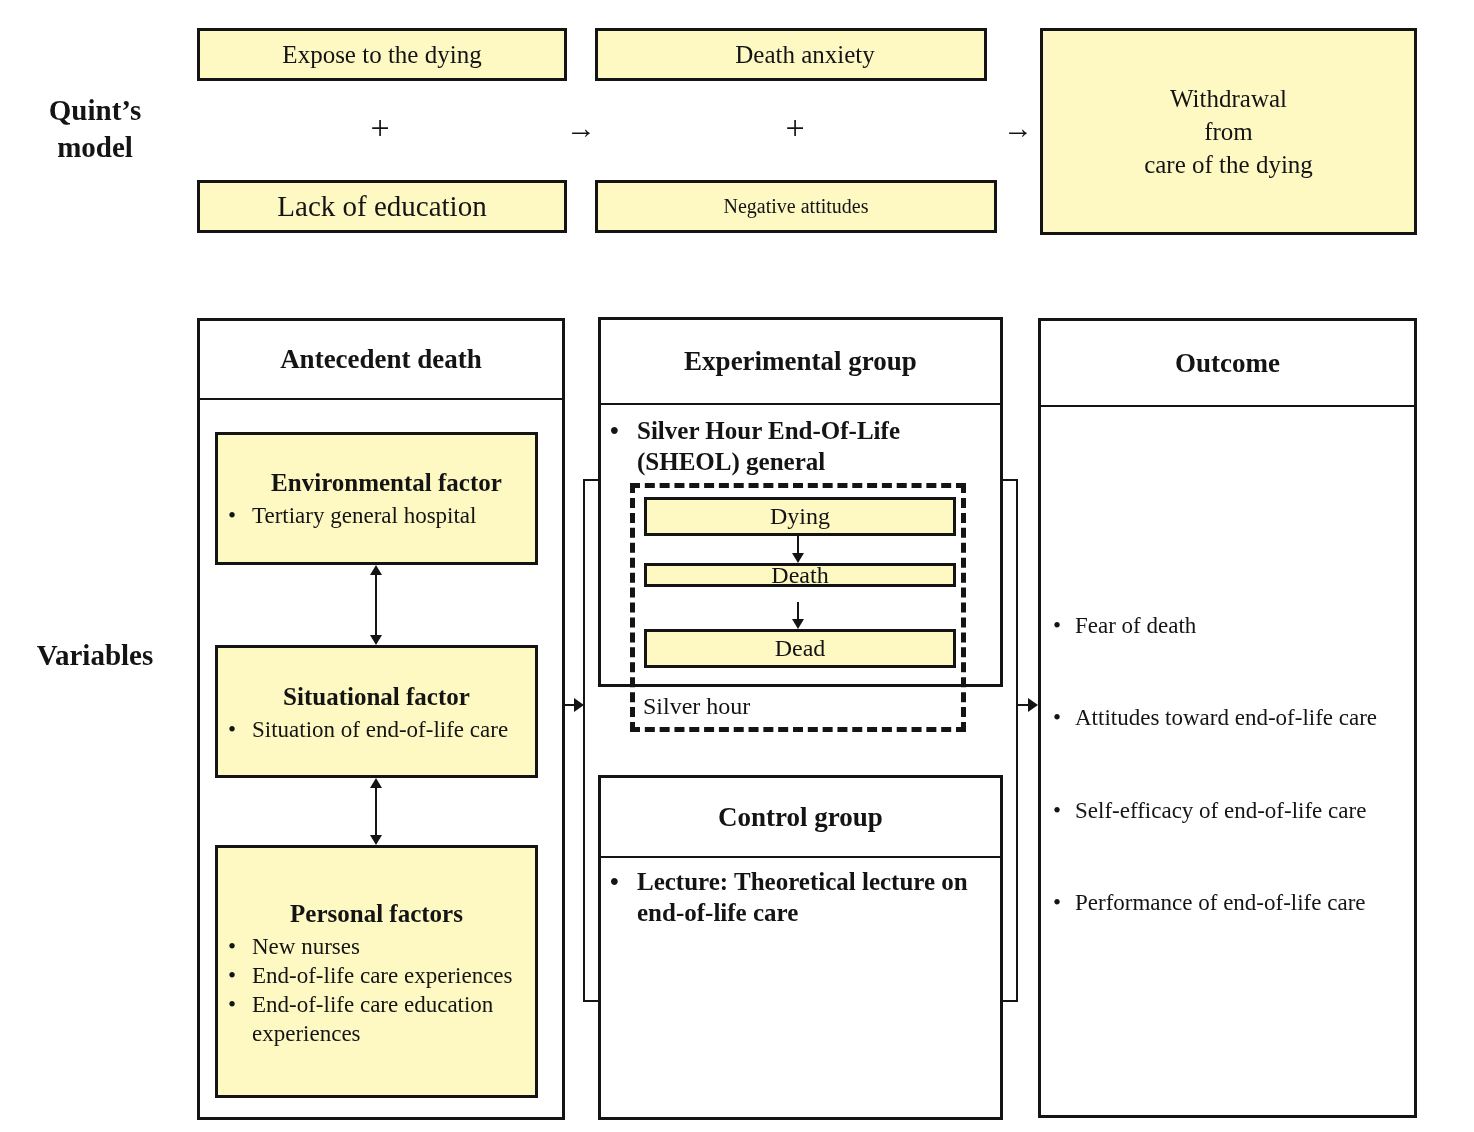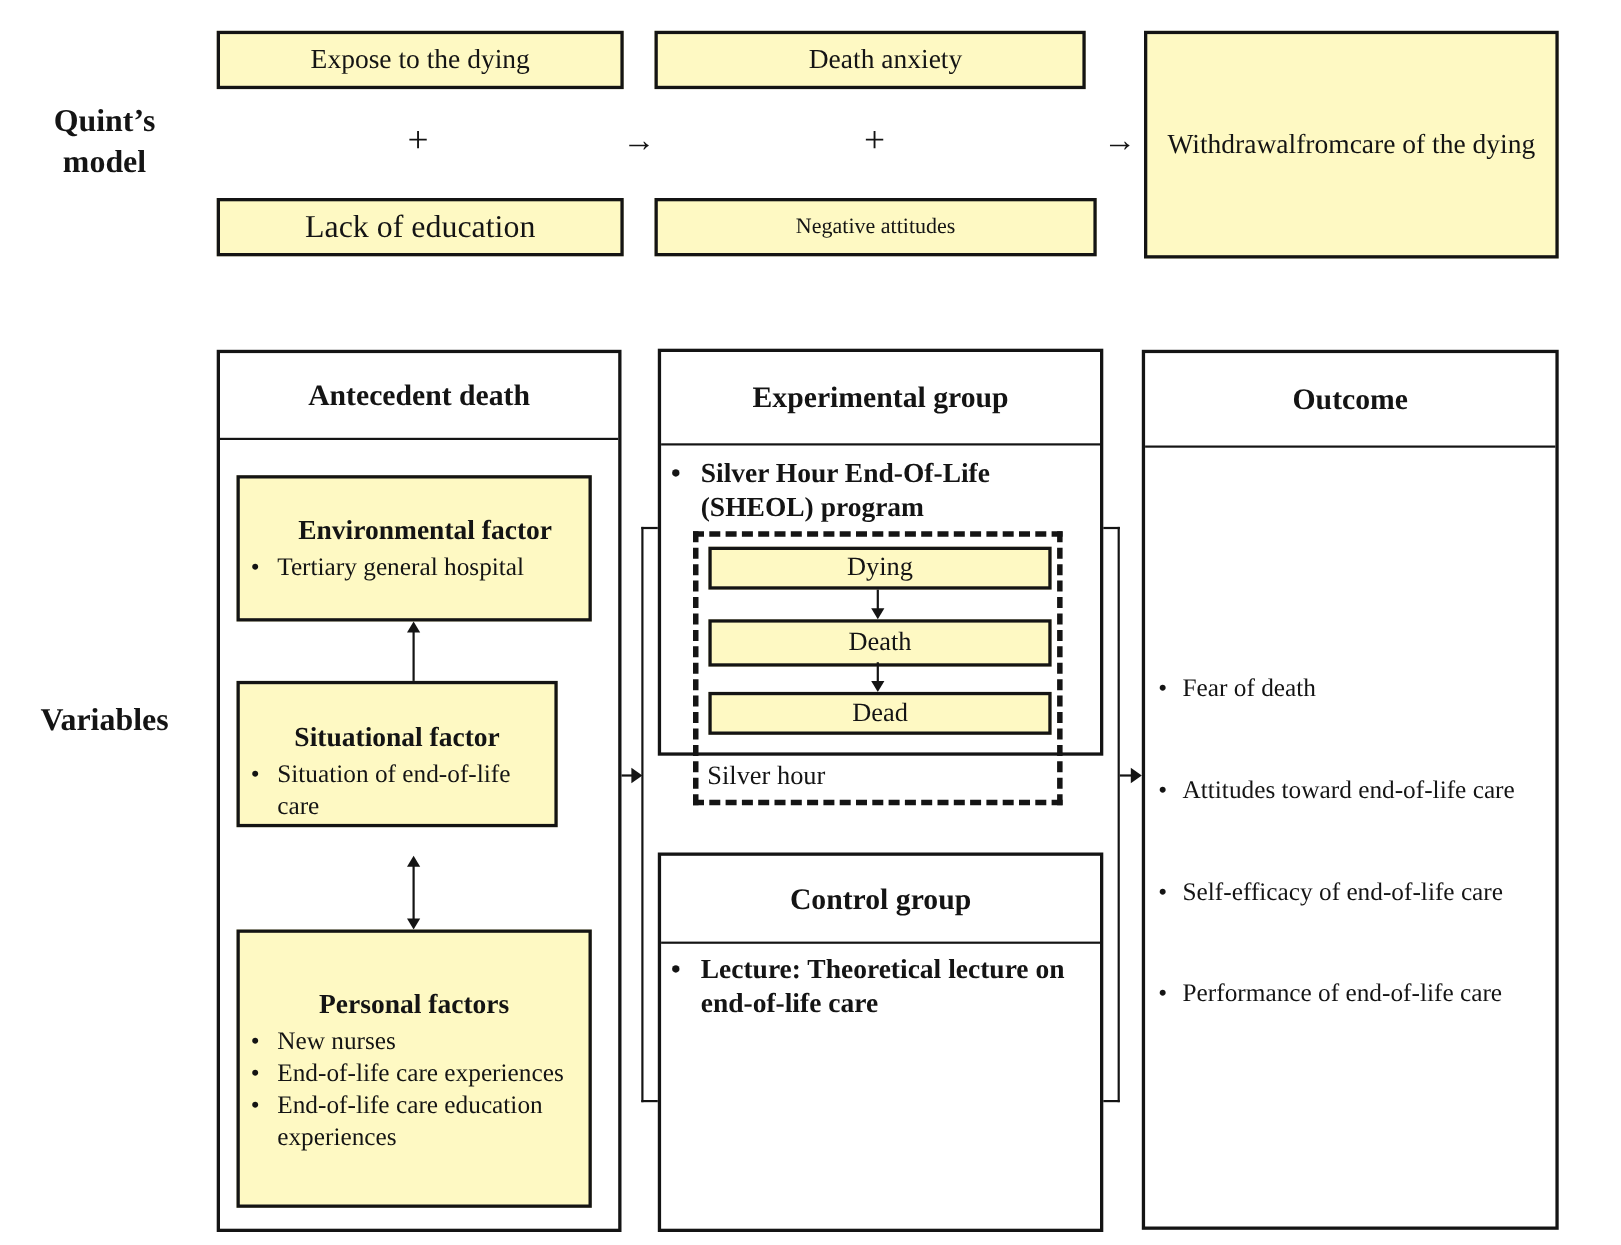--- a/index.html
+++ b/index.html
@@ -1,21 +1,21 @@
 <!DOCTYPE html>
 <html><head>
 <meta charset="utf-8">
 <style>
   html,body{margin:0;padding:0;background:#ffffff;}
   #canvas{position:relative;width:1474px;height:1132px;background:#ffffff;
           font-family:"Liberation Serif","DejaVu Serif",serif;color:#141414;overflow:hidden;}
   .abs{position:absolute;}
   .box{position:absolute;background:#fef9c3;border:3px solid #141414;box-sizing:border-box;}
   .ctr{display:flex;align-items:center;justify-content:center;text-align:center;}
-  .col{flex-direction:row;}
+  .col{flex-direction:column;}
   .groupbox{position:absolute;background:#ffffff;border:3px solid #141414;box-sizing:border-box;}
   .grouphdr{position:absolute;left:0;right:0;top:0;border-bottom:2px solid #141414;
             display:flex;align-items:center;justify-content:center;
             font-weight:bold;font-size:27px;}
   .title{position:absolute;left:0;right:0;text-align:center;font-weight:bold;font-size:25px;line-height:30px;}
   .blist{position:absolute;font-size:23px;line-height:29px;}
   .brow{display:flex;align-items:flex-start;}
   .brow .dot{width:24px;flex:0 0 24px;}
   .obrow{position:absolute;display:flex;font-size:23px;line-height:30px;white-space:nowrap;}
   .obrow .dot{width:22px;flex:0 0 22px;}
@@ -83,21 +83,21 @@
       </div>
     </div>
   </div>
 
   <div class="abs" style="left:368px;top:565px;width:16px;height:80px;">
     <div class="vline" style="left:7px;top:8px;bottom:8px;width:2px;"></div>
     <div class="tri-up" style="left:2px;top:0;"></div>
     <div class="tri-down" style="left:2px;bottom:0;"></div>
   </div>
 
-  <div class="box" style="left:215px;top:619px;width:292px;height:133px;">
+  <div class="box" style="left:215px;top:645px;width:323px;height:133px;">
     <div class="title" style="top:34px;">Situational factor</div>
     <div class="blist" style="left:10px;top:67px;right:4px;">
       <div class="brow">
         <span class="dot">•</span>
         <span>Situation of end-of-life care</span>
       </div>
     </div>
   </div>
 
   <div class="abs" style="left:368px;top:778px;width:16px;height:67px;">
@@ -123,35 +123,35 @@
       </div>
     </div>
   </div>
 
   <div class="groupbox" style="left:598px;top:317px;width:405px;height:370px;">
     <div class="grouphdr" style="height:83px;">Experimental group</div>
     <div class="abs" style="left:9px;top:95px;width:380px;font-size:25px;font-weight:bold;line-height:31px;display:flex;">
       <span style="width:27px;flex:0 0 27px;">•</span>
       <span>
         <div>Silver Hour End-Of-Life</div>
-        <div>(SHEOL) program</div>
+        <div>(SHEOL) general</div>
       </span>
     </div>
   </div>
 
   <div class="dashed" style="left:630px;top:483px;width:336px;height:249px;"></div>
 
   <div class="box ctr" style="left:644px;top:497px;width:312px;height:39px;font-size:24px;">Dying</div>
 
   <div class="abs" style="left:791px;top:536px;width:14px;height:27px;">
     <div class="vline" style="left:6px;top:0;height:19px;width:2px;"></div>
     <div class="tri-down" style="left:1px;top:17px;"></div>
   </div>
 
-  <div class="box ctr" style="left:644px;top:563px;width:312px;height:43px;font-size:24px;text-align:right;">Death</div>
+  <div class="box ctr" style="left:644px;top:563px;width:312px;height:24px;font-size:24px;text-align:right;">Death</div>
 
   <div class="abs" style="left:791px;top:602px;width:14px;height:27px;">
     <div class="vline" style="left:6px;top:0;height:19px;width:2px;"></div>
     <div class="tri-down" style="left:1px;top:17px;"></div>
   </div>
 
   <div class="box ctr" style="left:644px;top:629px;width:312px;height:39px;font-size:24px;">Dead</div>
 
   <div class="abs" style="left:643px;top:692px;font-size:24px;line-height:29px;">Silver hour</div>
 

